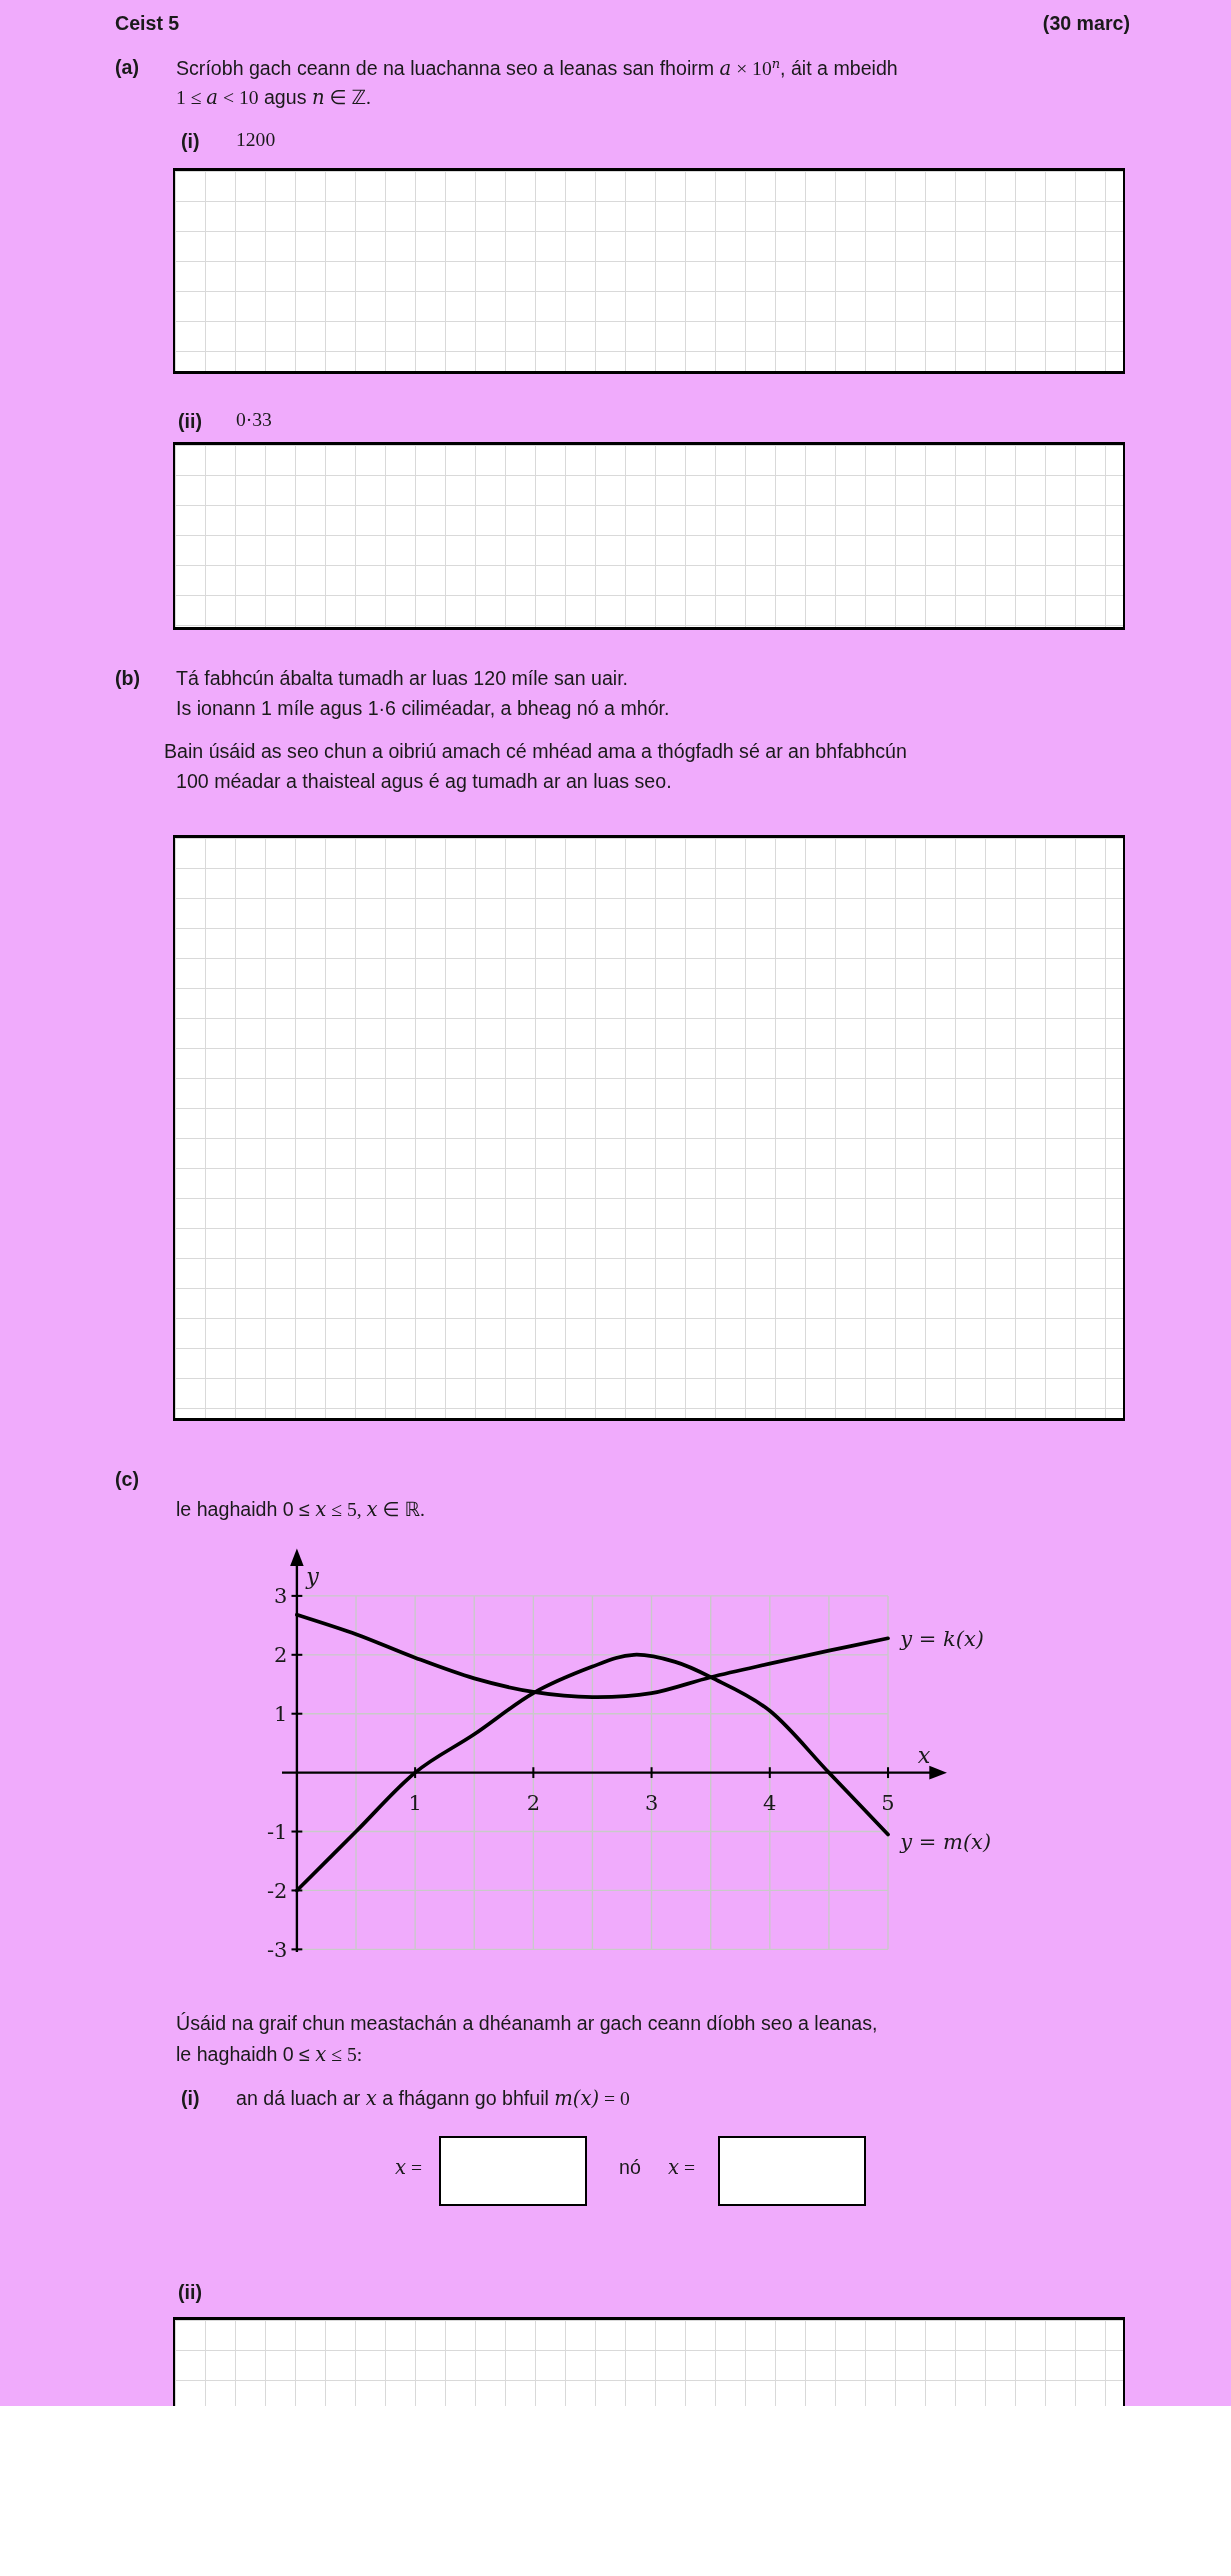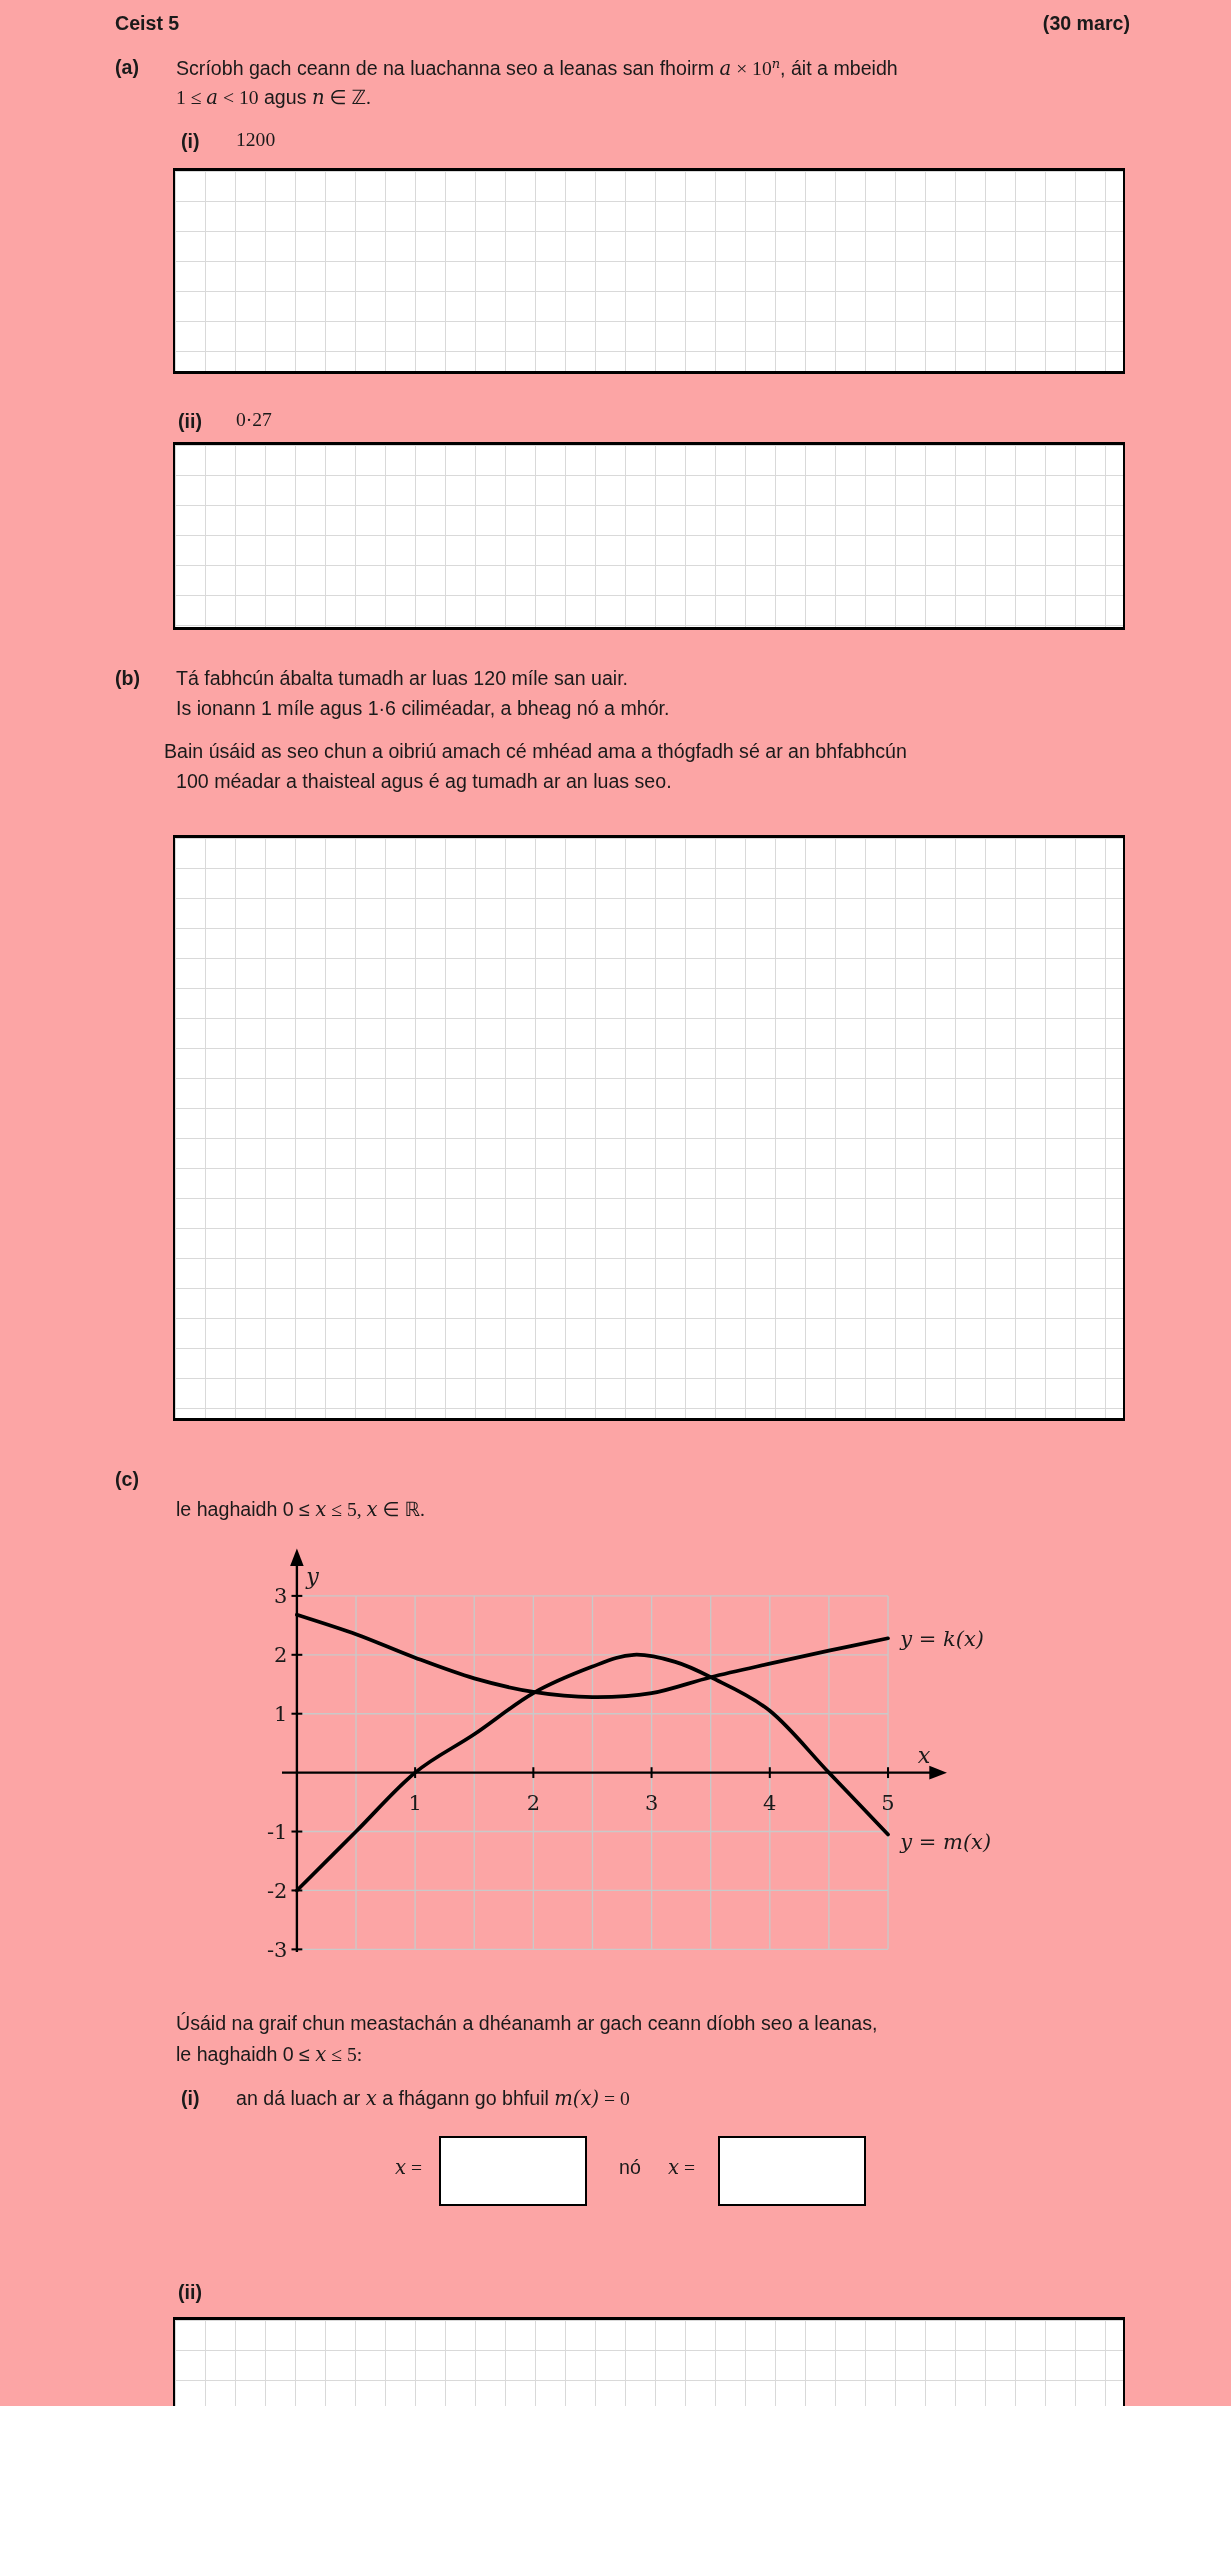--- a/index.html
+++ b/index.html
@@ -1,20 +1,20 @@
 <!DOCTYPE html>
 <html style="font-size:11px"><head>
 <meta charset="utf-8">
 <style>
   html,body{margin:0;padding:0;background:#ffffff;}
   .page{
     position:relative;
     width:1232px;
     height:2406px;
-    background:#fca5a5;
+    background:#f0abfc;
     font-family:"Liberation Sans",sans-serif;
     font-size:19.6px;
     color:#1a1a1a;
     overflow:hidden;
   }
   .abs{position:absolute;white-space:nowrap;}
   .b{font-weight:bold;}
   .mv{font-family:"DejaVu Serif",serif;font-style:italic;}
   .mn{font-family:Liberation Serif, serif;}
   .sup{font-size:13px;vertical-align:6.8px;}
@@ -48,21 +48,21 @@
 
   <div class="abs b" style="left:115px;top:56px">(a)</div>
   <div class="abs" style="left:176px;top:56px"><span>Scríobh gach ceann de na luachanna seo a leanas san fhoirm </span><span class="mv">a</span><span class="mn"> × 10</span><span class="mv sup">n</span><span>, áit a mbeidh</span></div>
   <div class="abs" style="left:176px;top:86px"><span class="mn">1 ≤ </span><span class="mv">a</span><span class="mn"> &lt; 10</span><span> agus </span><span class="mv">n</span><span class="mn"> ∈ ℤ.</span></div>
 
   <div class="abs b" style="left:181px;top:130px">(i)</div>
   <div class="abs mn" style="left:236px;top:129px">1200</div>
   <div class="gridbox" style="left:173px;top:168px;width:952px;height:206px"></div>
 
   <div class="abs b" style="left:178px;top:410px">(ii)</div>
-  <div class="abs mn" style="left:236px;top:409px">0·27</div>
+  <div class="abs mn" style="left:236px;top:409px">0·33</div>
   <div class="gridbox" style="left:173px;top:442px;width:952px;height:188px"></div>
 
   <div class="abs b" style="left:115px;top:667px">(b)</div>
   <div class="abs" style="left:176px;top:667px">Tá fabhcún ábalta tumadh ar luas 120 míle san uair.</div>
   <div class="abs" style="left:176px;top:697px">Is ionann 1 míle agus 1·6 ciliméadar, a bheag nó a mhór.</div>
   <div class="abs" style="left:164px;top:740px">Bain úsáid as seo chun a oibriú amach cé mhéad ama a thógfadh sé ar an bhfabhcún</div>
   <div class="abs" style="left:176px;top:770px">100 méadar a thaisteal agus é ag tumadh ar an luas seo.</div>
   <div class="gridbox" style="left:173px;top:835px;width:952px;height:586px"></div>
 
   <div class="abs b" style="left:115px;top:1468px">(c)</div>

